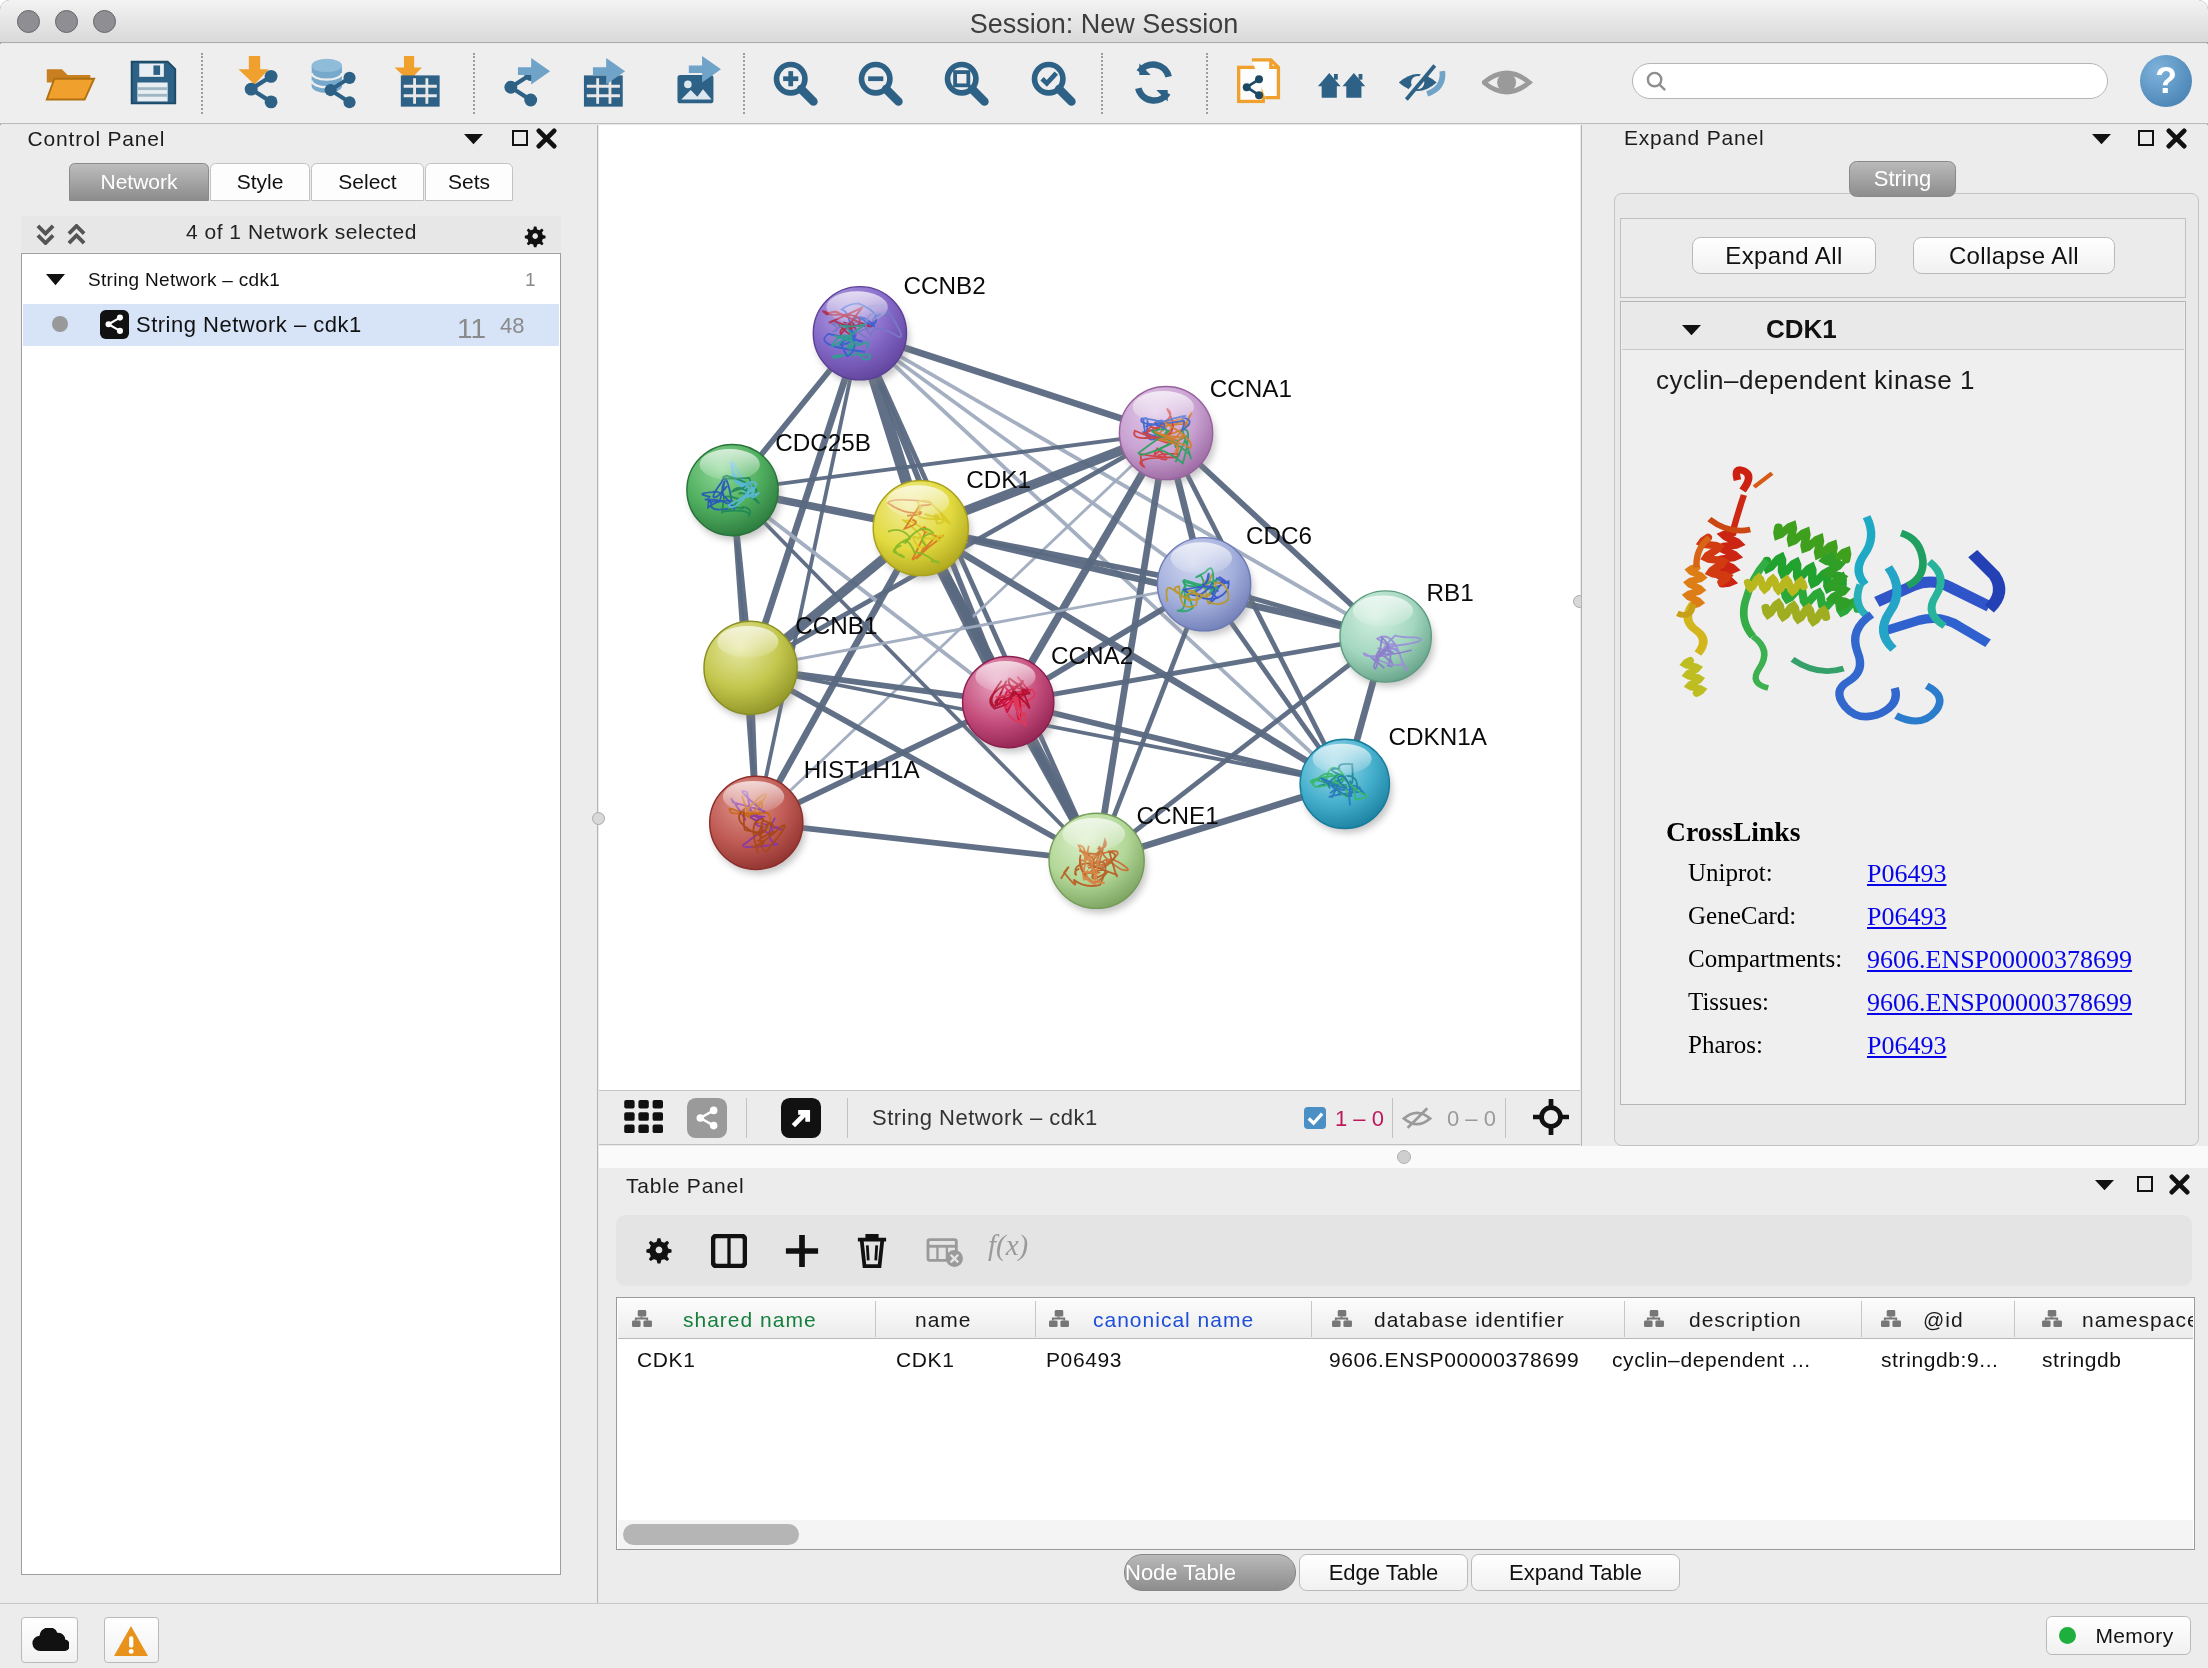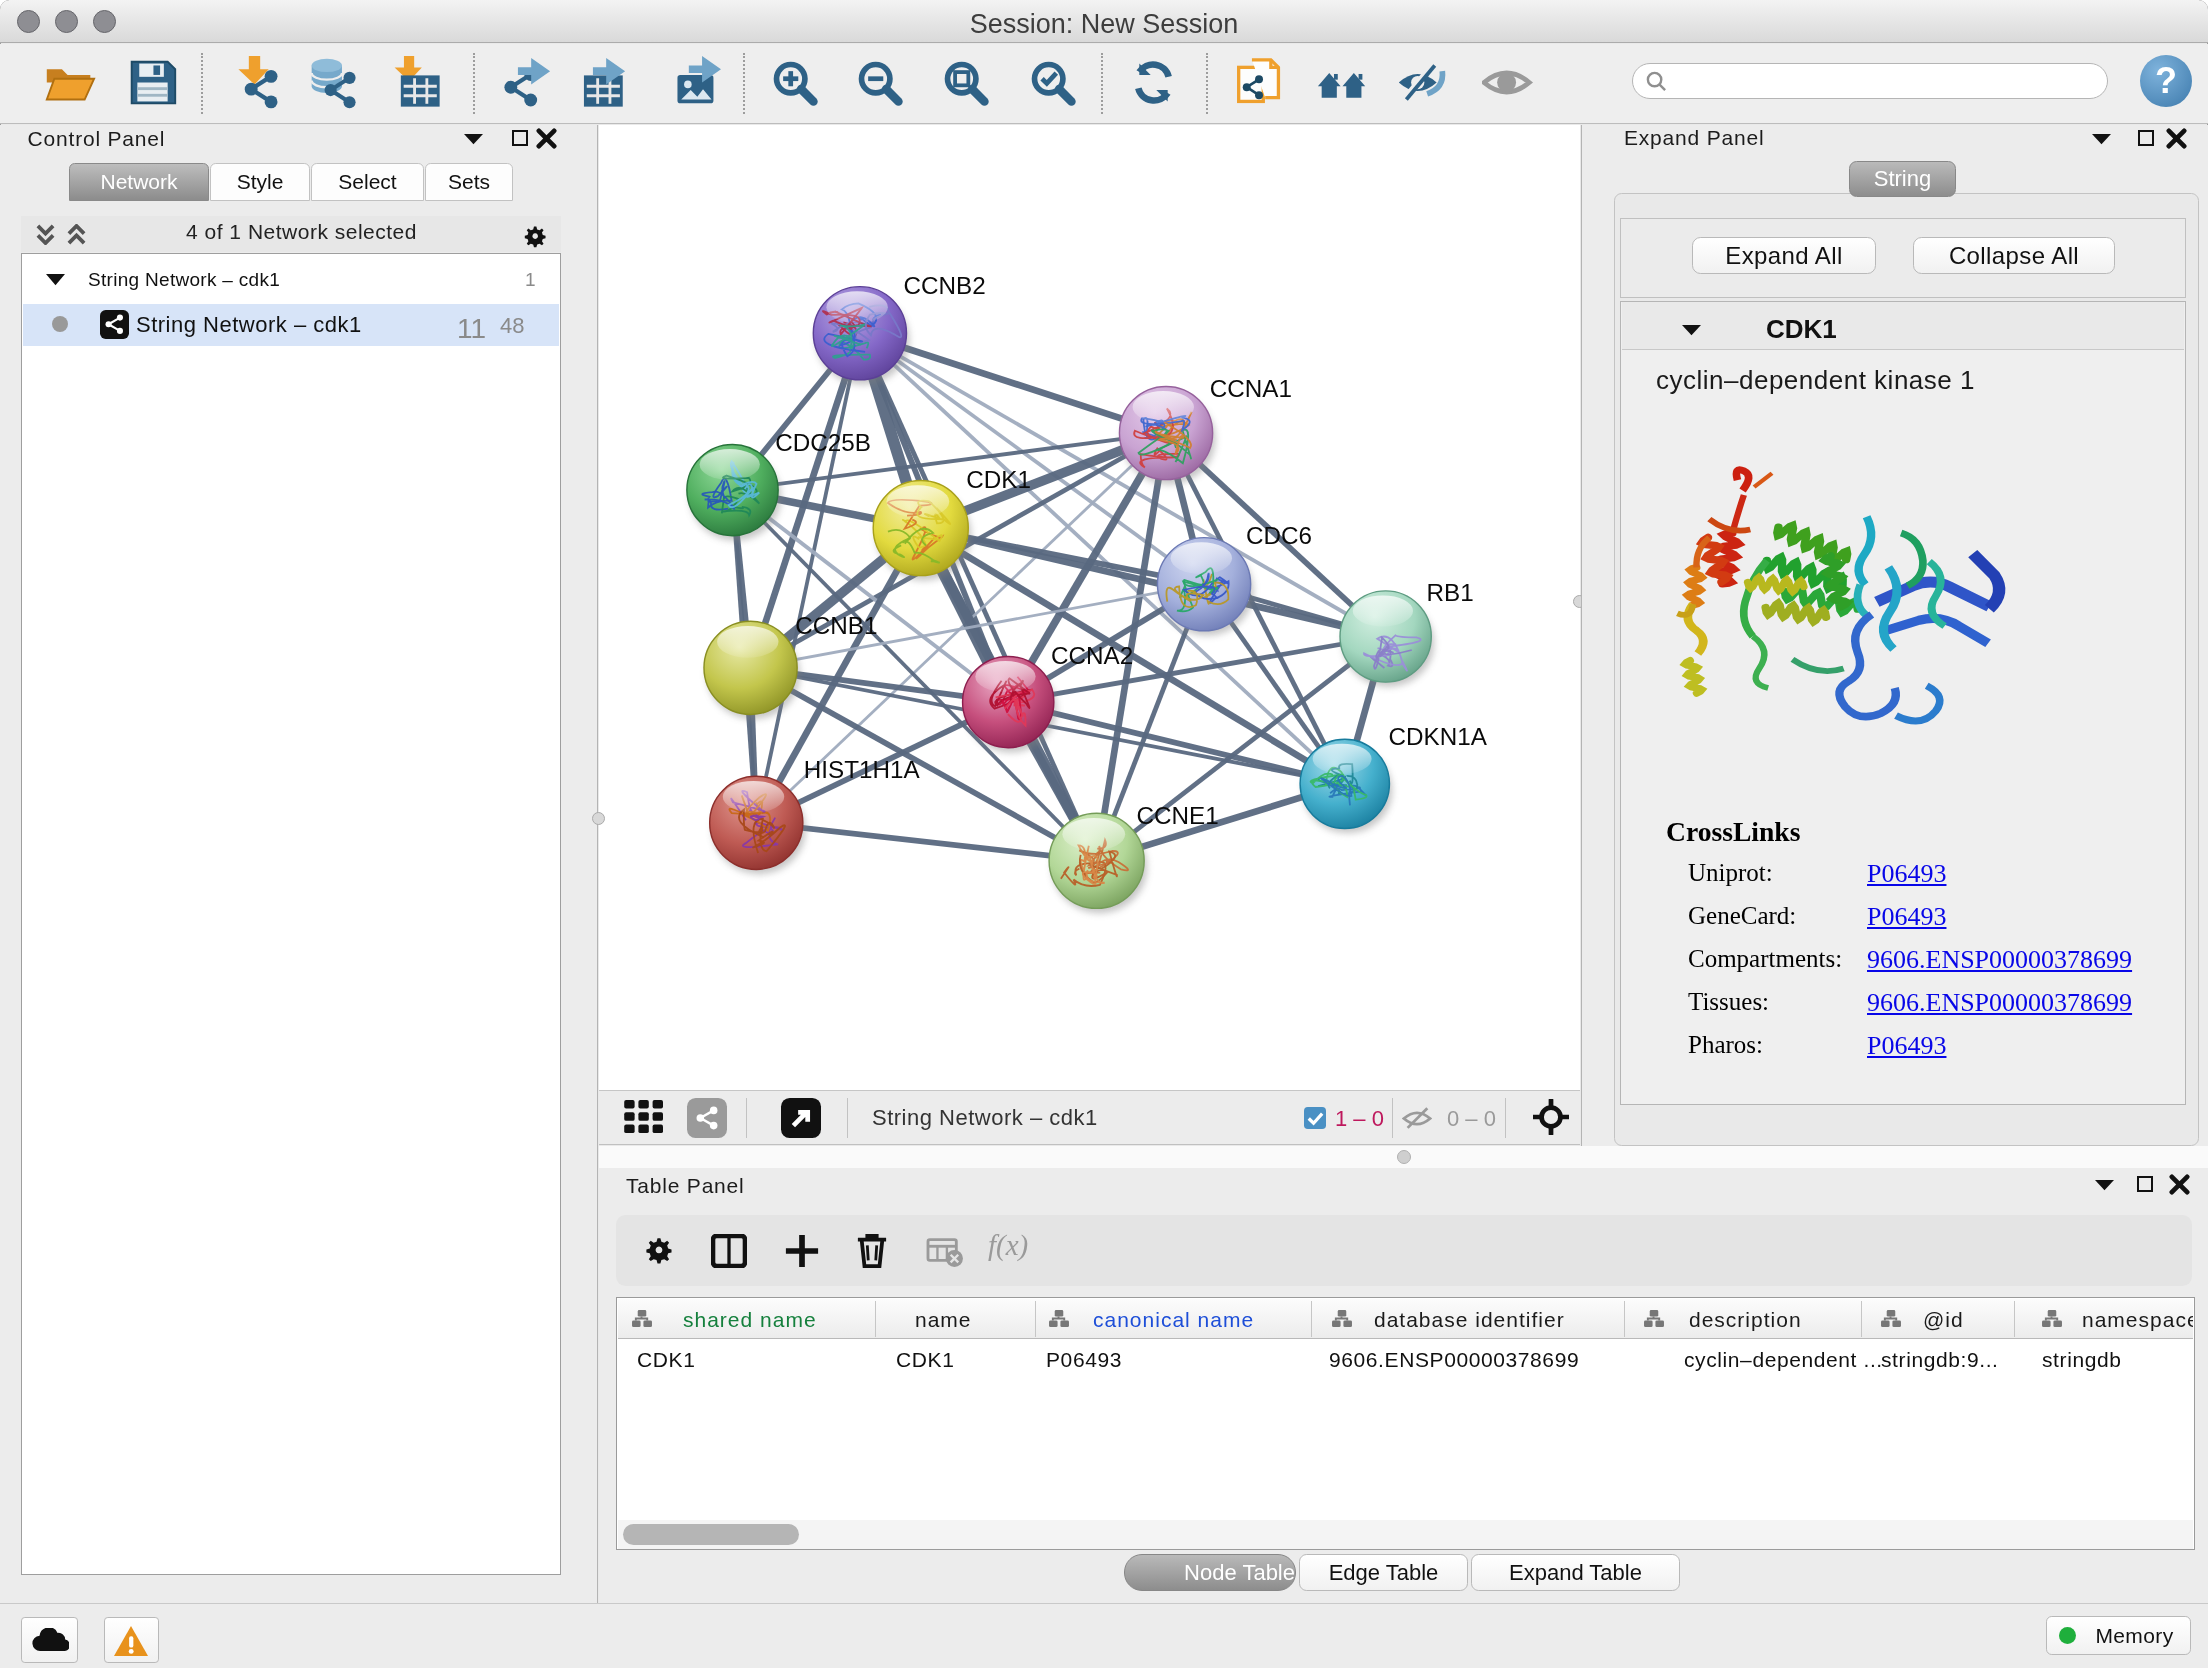--- a/index.html
+++ b/index.html
@@ -734,26 +734,26 @@
         <rect x="0" y="12" width="9" height="7" rx="1.5"></rect>
         <rect x="12" y="12" width="9" height="7" rx="1.5"></rect>
         <path d="M10 8 v2 M4 12 v-2 h12 v2" fill="none" stroke="#777" stroke-width="2"></path>
       </g>
     </svg>
 <div class="abs" style="left:2082px;top:1308px;font-size:21px;letter-spacing:1px;color:#1a1a1a;width:111px;overflow:hidden;white-space:nowrap">namespace</div>
 <div class="abs" style="left:637px;top:1348px;font-size:21px;letter-spacing:0.6px;color:#111">CDK1</div>
 <div class="abs" style="left:896px;top:1348px;font-size:21px;letter-spacing:0.6px;color:#111">CDK1</div>
 <div class="abs" style="left:1046px;top:1348px;font-size:21px;letter-spacing:0.6px;color:#111">P06493</div>
 <div class="abs" style="left:1329px;top:1348px;font-size:21px;letter-spacing:0.6px;color:#111">9606.ENSP00000378699</div>
-<div class="abs" style="left:1684px;top:1348px;font-size:21px;letter-spacing:0.6px;color:#111">cyclin–dependent ...</div>
+<div class="abs" style="left:1612px;top:1348px;font-size:21px;letter-spacing:0.6px;color:#111">cyclin–dependent ...</div>
 <div class="abs" style="left:1881px;top:1348px;font-size:21px;letter-spacing:0.6px;color:#111">stringdb:9...</div>
 <div class="abs" style="left:2042px;top:1348px;font-size:21px;letter-spacing:0.6px;color:#111">stringdb</div>
 <div class="abs" style="left:618px;top:1520px;width:1575px;height:28.5px;background:#f4f4f4"></div>
 <div class="abs" style="left:623px;top:1524px;width:176px;height:21px;background:#b5b5b5;border-radius:10.5px"></div>
-<div class="abs graybtn" style="left:1124px;top:1554px;width:172px;height:37px;border-radius:18px;font-size:22px;text-align:right;line-height:35px">Node Table</div>
+<div class="abs graybtn" style="left:1124px;top:1554px;width:172px;height:37px;border-radius:18px;font-size:22px;text-align:left;line-height:35px">Node Table</div>
 <div class="abs btn" style="left:1299px;top:1554px;width:169px;height:37px;font-size:22px;line-height:35px">Edge Table</div>
 <div class="abs btn" style="left:1471px;top:1554px;width:209px;height:37px;font-size:22px;line-height:35px">Expand Table</div>
 <div class="abs statusbar"></div>
 <div class="abs btn" style="left:21px;top:1617px;width:57px;height:46px;border-radius:3.8px"></div>
 <svg class="abs" style="left:31px;top:1628px" width="38" height="25" viewBox="0 0 40 26">
       <path d="M10 24 a8 8 0 0 1 -1 -16 a10 10 0 0 1 19 -3 a7 7 0 0 1 8 7 a6 6 0 0 1 -2 12 z" fill="#111"></path>
     </svg>
 <div class="abs btn" style="left:104px;top:1617px;width:55px;height:46px;border-radius:3.8px"></div>
 <svg class="abs" style="left:112px;top:1624px" width="38" height="34" viewBox="0 0 40 36">
       <path d="M20 2 L38 34 H2 z" fill="#e8921c"></path>

